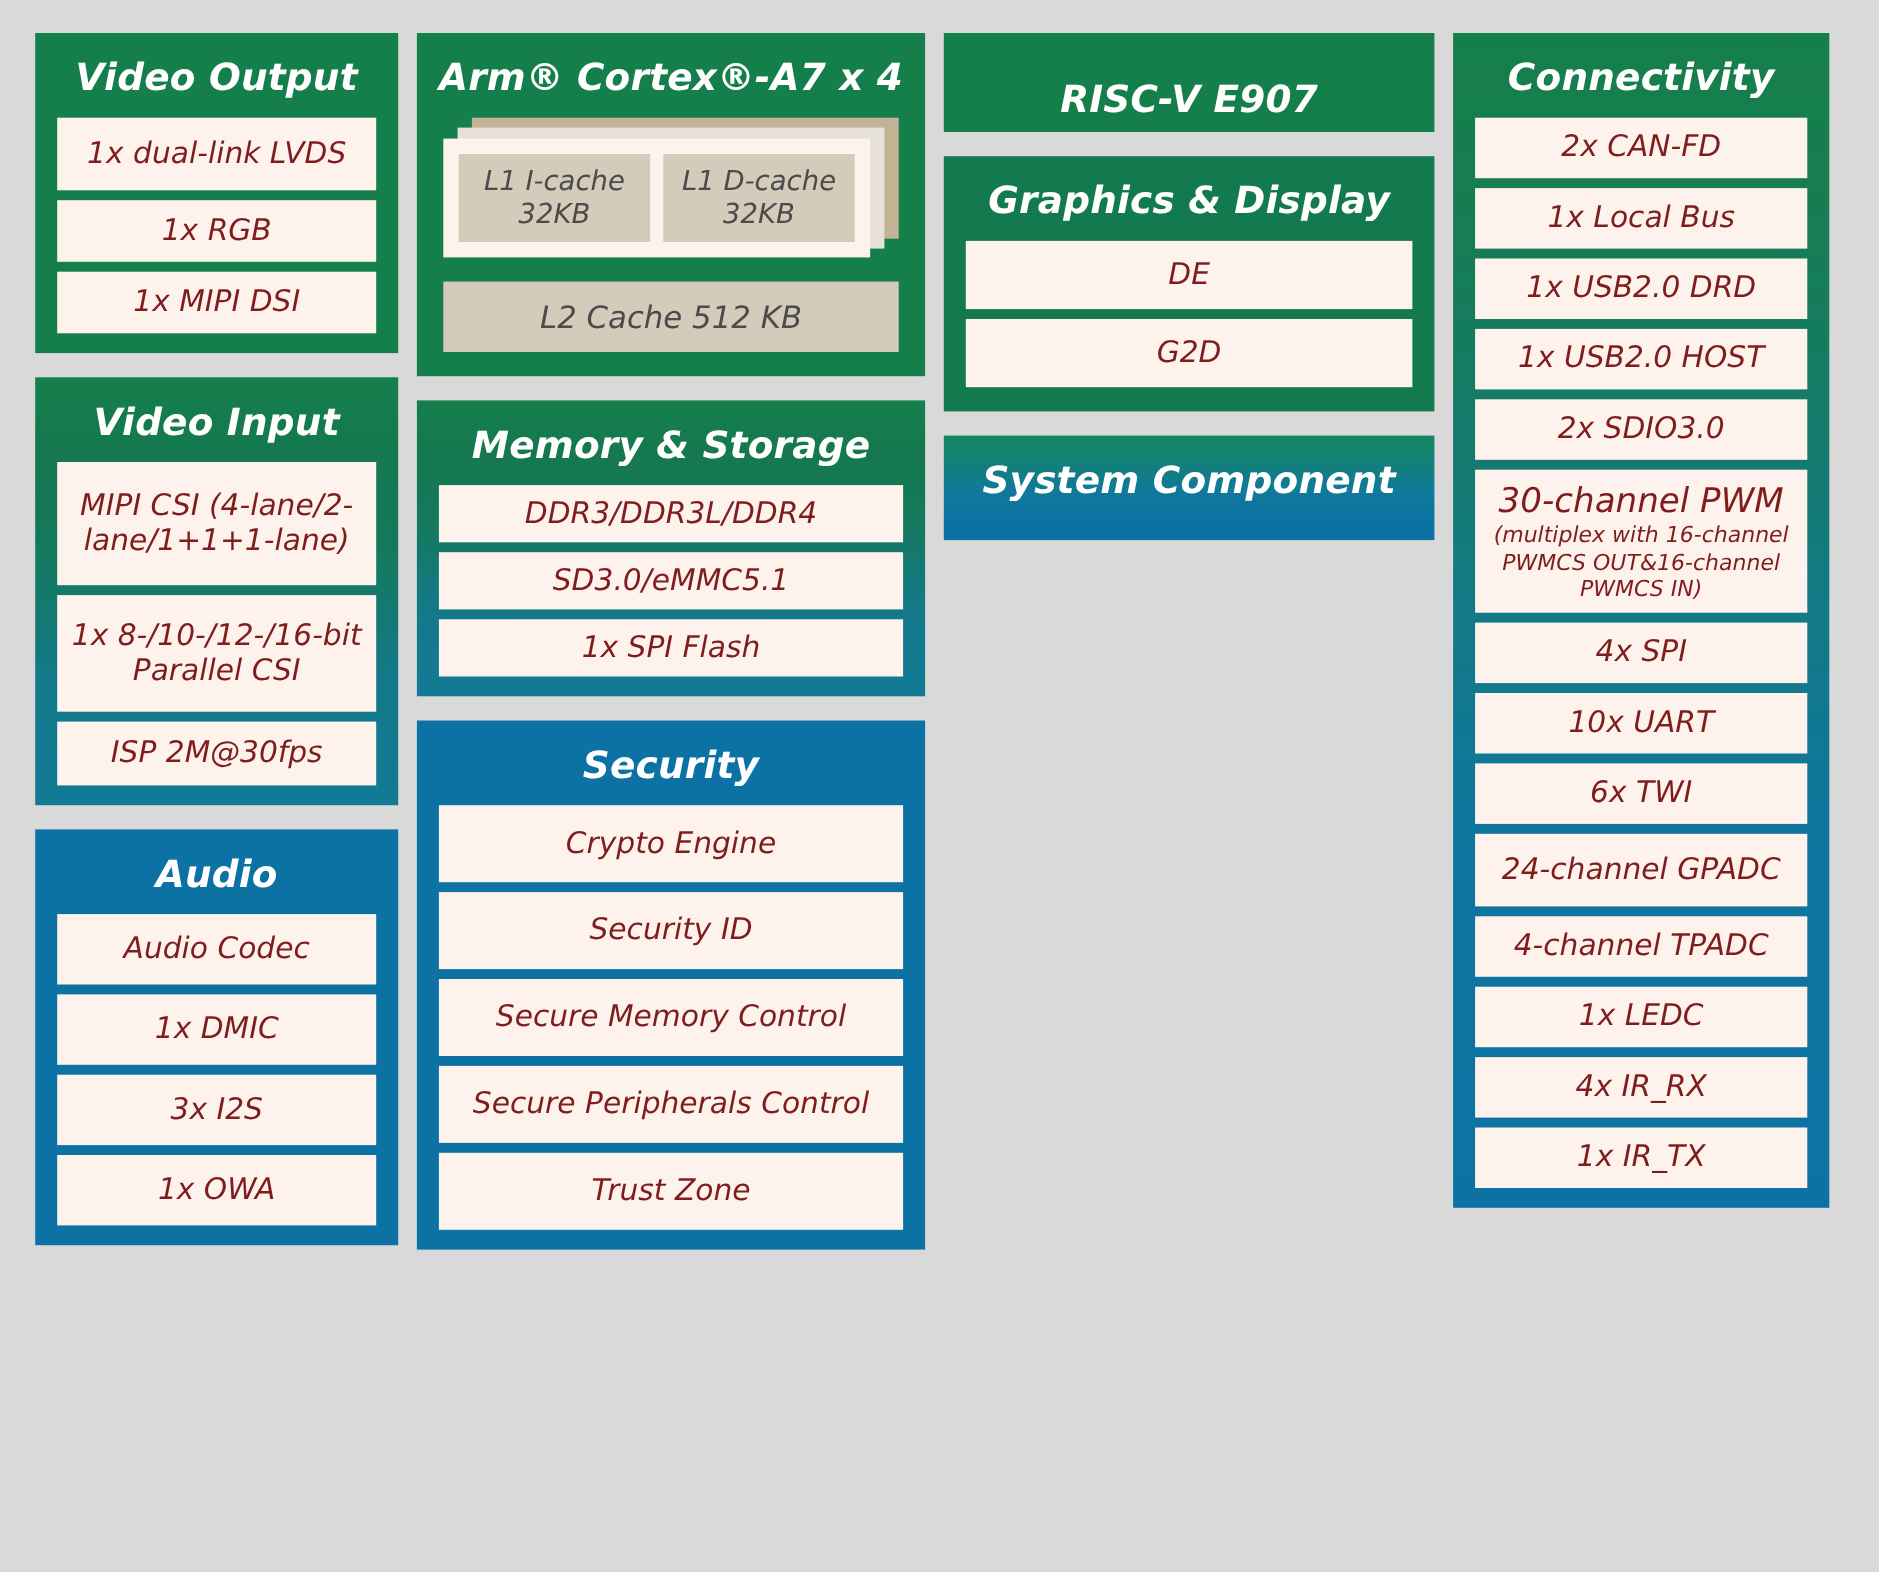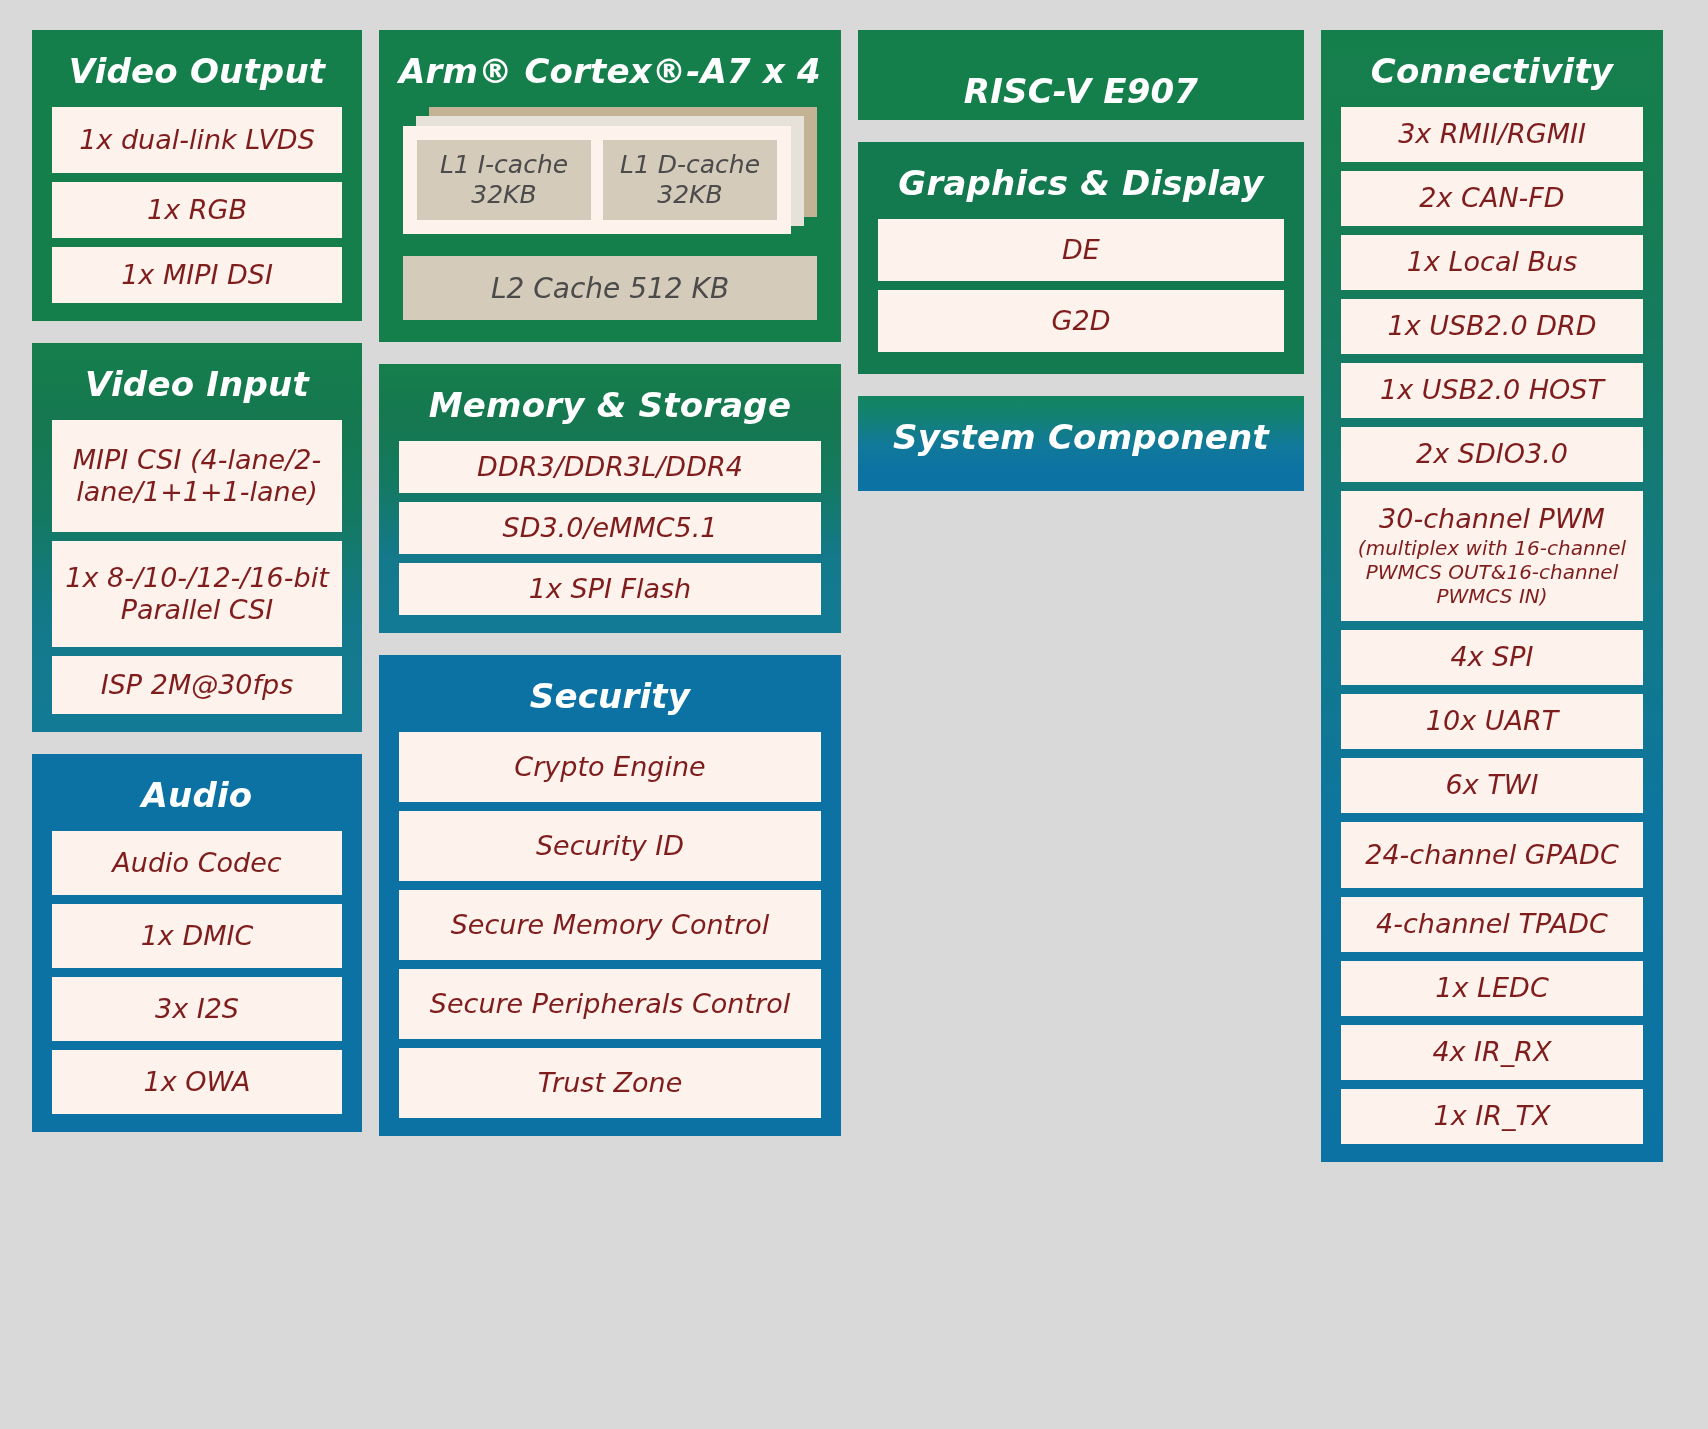--- a/index.html
+++ b/index.html
@@ -36,21 +36,21 @@
 
   .items{display:flex;flex-direction:column;gap:9px;}
   .item{
     background:#fdf2ec;color:#7f1d1d;
     font-size:27px;line-height:1.2;
     display:flex;align-items:center;justify-content:center;
     text-align:center;box-sizing:border-box;
     padding:10px 8px;
   }
   .item.mix{flex-direction:column;gap:0;}
-  .item .hl{font-size:27px;line-height:1.2;}
+  .item .hl{font-size:31px;line-height:1.2;}
   .item .sub{font-size:20px;line-height:1.22;}
 
   
   .vo .item{height:56px;}
   .vo .item.tall{height:66px;}
   .vi .item{height:58px;}
   .vi .item.t1{height:112px;}
   .vi .item.t2{height:106px;}
   .aud .item{height:64px;}
 
@@ -175,21 +175,20 @@
         <div class="ptitle t-34">System Component</div>
       </div>
 
     </div>
 
     <div class="col col4">
 
       <div class="panel p-grad-conn conn">
         <div class="ptitle t-34">Connectivity</div>
         <div class="items">
-          <div class="item" style="height:55px">3x RMII/RGMII</div>
           <div class="item" style="height:55px">2x CAN-FD</div>
           <div class="item" style="height:55px">1x Local Bus</div>
           <div class="item" style="height:55px">1x USB2.0 DRD</div>
           <div class="item" style="height:55px">1x USB2.0 HOST</div>
           <div class="item" style="height:55px">2x SDIO3.0</div>
 
           <div class="item mix" style="height:130px">
             <span class="hl">30-channel PWM</span>
             <span class="sub">(multiplex with 16-channel PWMCS OUT&amp;16-channel PWMCS IN)</span>
           </div>

